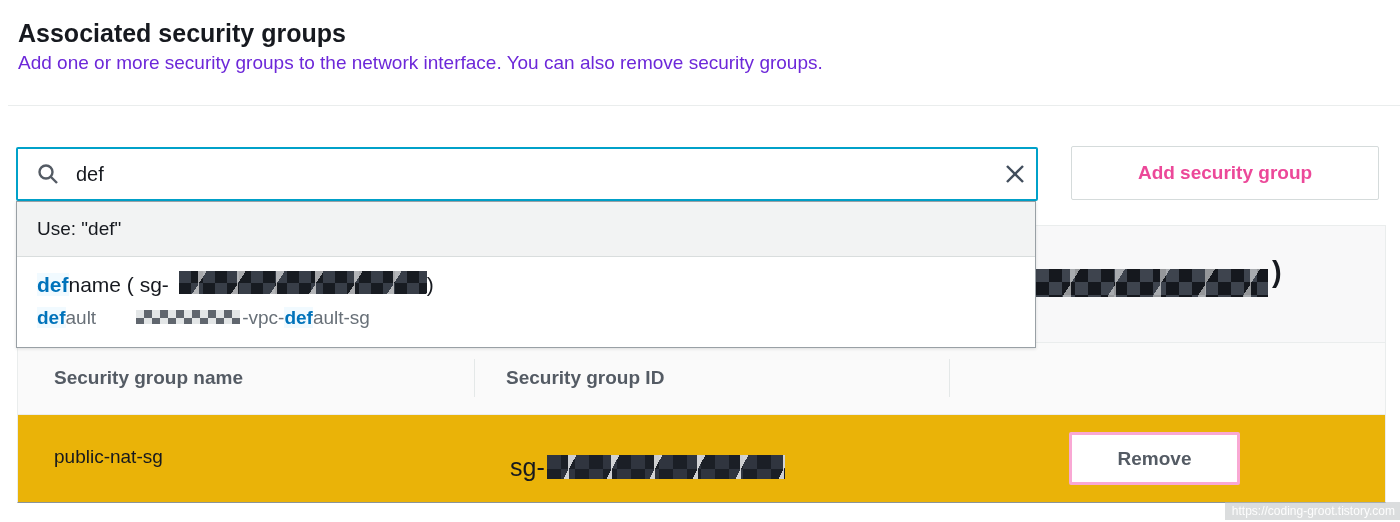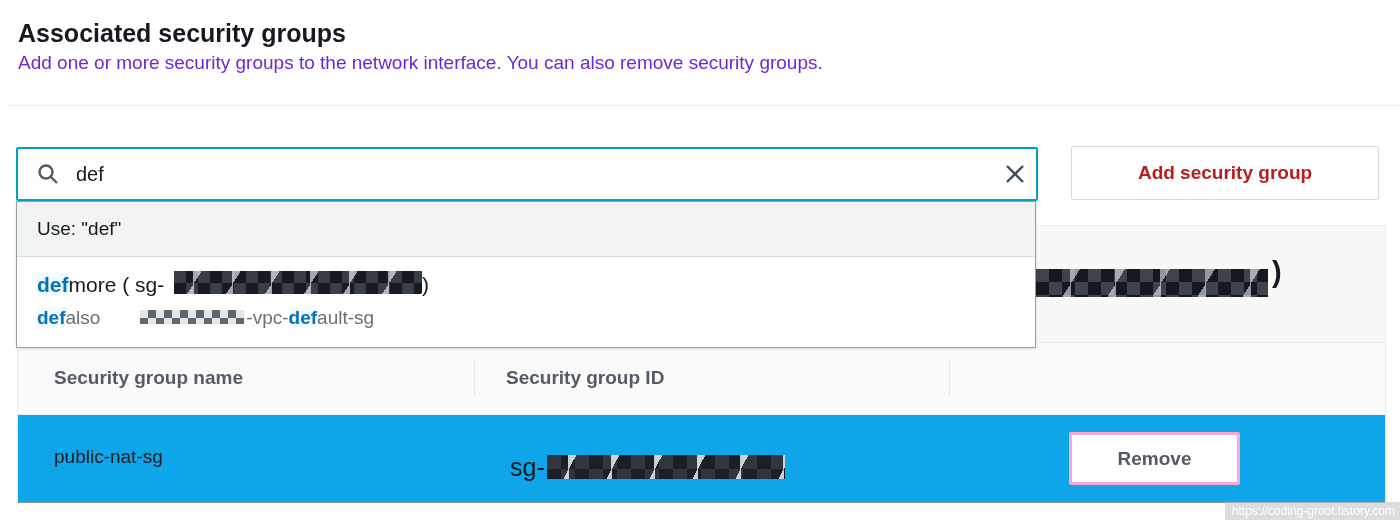--- a/index.html
+++ b/index.html
@@ -14,38 +14,38 @@
   
   .search-box{position:absolute;left:8px;top:147px;width:1018px;height:50px;background:#fff;
     border:2px solid #00a1c9;border-radius:2px;display:flex;align-items:center;}
   .search-box svg{flex:0 0 auto;margin-left:18px;}
   .search-input{flex:1 1 auto;border:none;outline:none;font-family:inherit;font-size:20px;color:#16191f;
     margin-left:14px;background:transparent;}
   .clear-btn{flex:0 0 auto;margin-right:16px;width:28px;height:28px;border:none;background:transparent;
     cursor:pointer;padding:0;display:flex;align-items:center;justify-content:center;}
 
   .add-btn{position:absolute;left:1063px;top:146px;width:308px;height:54px;background:#fff;
-    border:1px solid #d5dbdb;border-radius:2px;font-family:inherit;font-size:19px;font-weight:bold;color:#b91c1c;}
+    border:1px solid #d5dbdb;border-radius:2px;font-family:inherit;font-size:19px;font-weight:bold;color:#ec4899;}
 
   
   .panel-stack{position:absolute;left:9px;top:225px;width:1369px;border:1px solid #eaeded;border-bottom:1px solid #8a949a;box-sizing:border-box;}
   .summary{position:relative;height:116px;background:#f8f8f9;}
   .summary-redacted{position:absolute;left:940px;top:43px;width:310px;height:28px;
     background-image:repeating-conic-gradient(rgba(255,255,255,.55) 0% 9%, transparent 0% 50%),
       repeating-conic-gradient(#15181e 0% 25%, #3e444e 0% 50%);
     background-size:45px 30px,26px 26px;}
   .summary-suffix{position:absolute;left:1254px;top:30px;font-size:29px;font-weight:bold;color:#16191f;}
 
   
   .thead{position:relative;height:71px;background:#fafafa;border-top:1px solid #eaeded;}
   .th{position:absolute;top:24px;font-size:19px;font-weight:bold;color:#545b64;}
   .th-1{left:36px;} .th-2{left:488px;}
   .col-div{position:absolute;top:16px;width:1px;height:38px;background:#e4e8e8;}
   .col-div-1{left:456px;} .col-div-2{left:931px;}
-  .trow{position:relative;height:87px;background:#0ea5e9;border-top:1px solid #eaeded;}
+  .trow{position:relative;height:87px;background:#eab308;border-top:1px solid #eaeded;}
   .td-name{position:absolute;left:36px;top:31px;font-size:19px;color:#16191f;}
   .td-id{position:absolute;left:492px;top:38px;font-size:25px;color:#16191f;}
   .id-redacted{display:inline-block;vertical-align:-3px;width:238px;height:24px;margin-left:2px;
     background-image:repeating-conic-gradient(rgba(250,250,250,.8) 0% 8%, transparent 0% 50%),
       repeating-conic-gradient(#1b1f26 0% 25%, #30353f 0% 50%);
     background-size:43px 29px,28px 28px;}
   .remove-btn{position:absolute;left:1051px;top:17px;width:171px;height:53px;background:#fff;
     border:3px solid #f9a8d4;border-radius:2px;font-family:inherit;font-size:19px;font-weight:bold;color:#545b64;cursor:pointer;}
 
   
@@ -112,20 +112,20 @@
     </button>
   </div>
 
   <button class="add-btn" disabled="">Add security group</button>
 
   <div class="dropdown">
     <div class="use-row">
       <span>Use: "def"</span>
     </div>
     <div class="sugg">
-      <div class="sugg-line1"><span class="hl">def</span><span>more ( sg- </span><span class="sugg-redacted"></span><span>)</span></div>
-      <div class="sugg-line2"><span class="hl">def</span><span>also</span><span class="sugg-redacted2"></span><span>-vpc-</span><span class="hl">def</span><span>ault-sg</span></div>
+      <div class="sugg-line1"><span class="hl">def</span><span>name ( sg- </span><span class="sugg-redacted"></span><span>)</span></div>
+      <div class="sugg-line2"><span class="hl">def</span><span>ault</span><span class="sugg-redacted2"></span><span>-vpc-</span><span class="hl">def</span><span>ault-sg</span></div>
     </div>
   </div>
 
   <div class="watermark">https://coding-groot.tistory.com</div>
 
 </div>
 
 </body></html>

